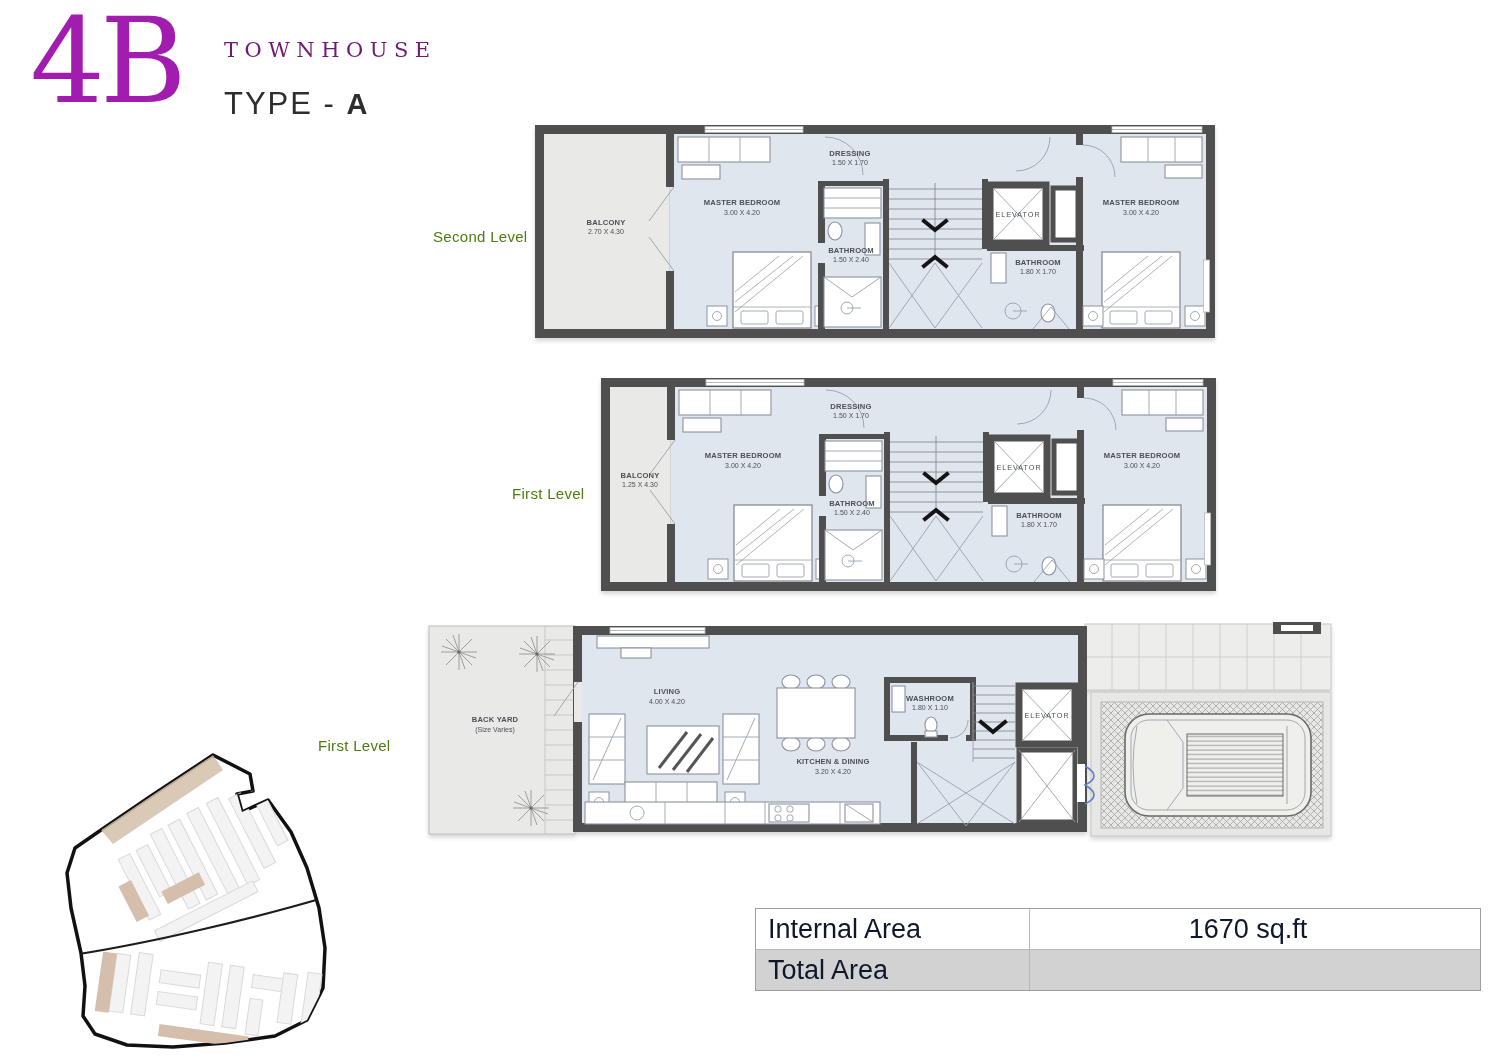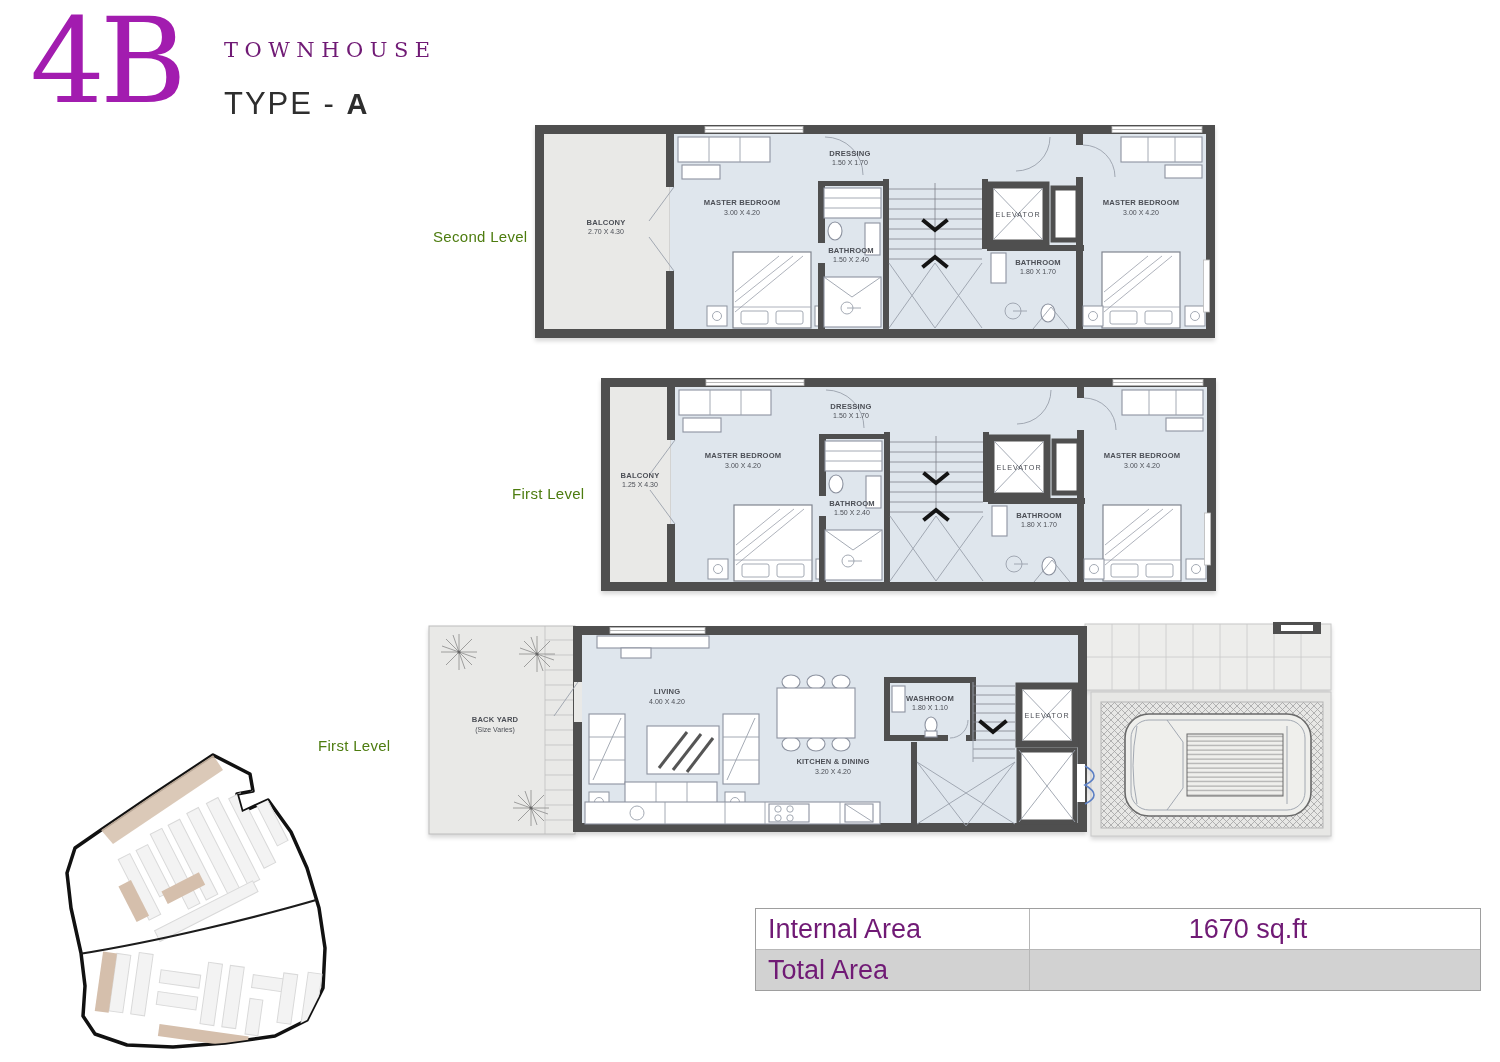--- a/index.html
+++ b/index.html
@@ -33,21 +33,21 @@
   .winl{stroke:#9a9a9a;stroke-width:.7}
   .chev{fill:none;stroke:#141414;stroke-width:4;stroke-linecap:square}
   .rug{stroke:#555;stroke-width:3}
   .rname{font:700 7.6px "Liberation Sans",sans-serif;fill:#4c4f56;text-anchor:middle;letter-spacing:.2px}
   .rdim{font:400 7px "Liberation Sans",sans-serif;fill:#4c4f56;text-anchor:middle}
   .elab{font:400 7.2px "Liberation Sans",sans-serif;letter-spacing:1px}
   .door{stroke:#5b7fc4;stroke-width:1.6;fill:none}
 
   
   .area-table{position:absolute;left:755px;top:908px;width:724px;border:1px solid #9e9e9e;
-              background:#fff;font-size:27px;color:#701a75}
+              background:#fff;font-size:27px;color:#0f172a}
   .at-row{display:grid;grid-template-columns:274px 1fr;border-top:1px solid #b7b7b7;height:40px;align-items:center}
   .at-row:first-child{border-top:none}
   .at-label{padding-left:12px;border-right:1px solid #b7b7b7;height:100%;display:flex;align-items:center}
   .at-value{text-align:center;padding-right:14px}
   .at-row.total{background:#d2d2d2}
 </style>
 </head>
 <body>
 
 <svg style="position:absolute;width:0;height:0" aria-hidden="true">

